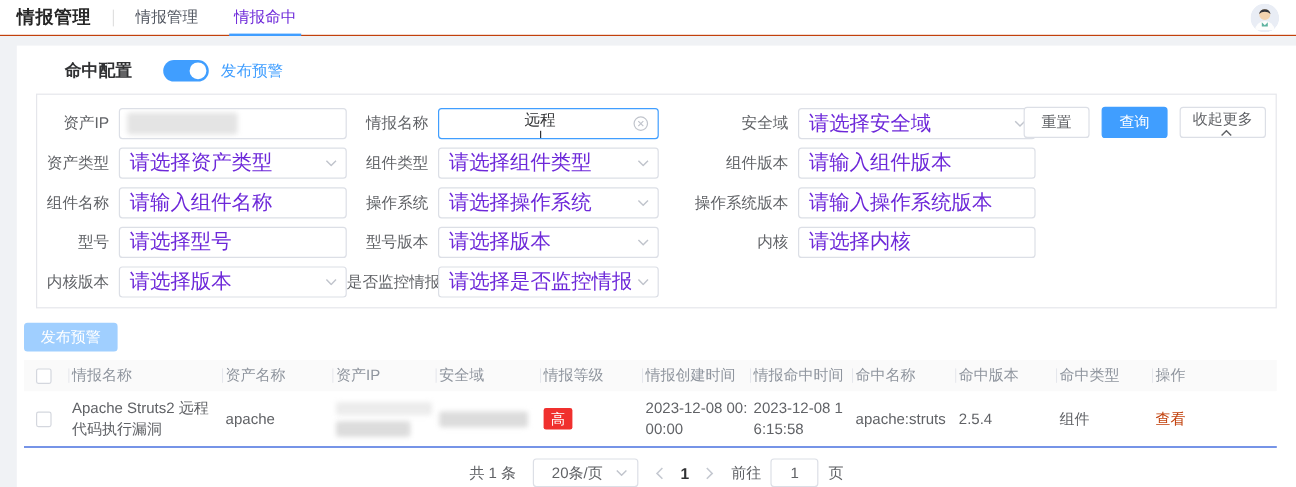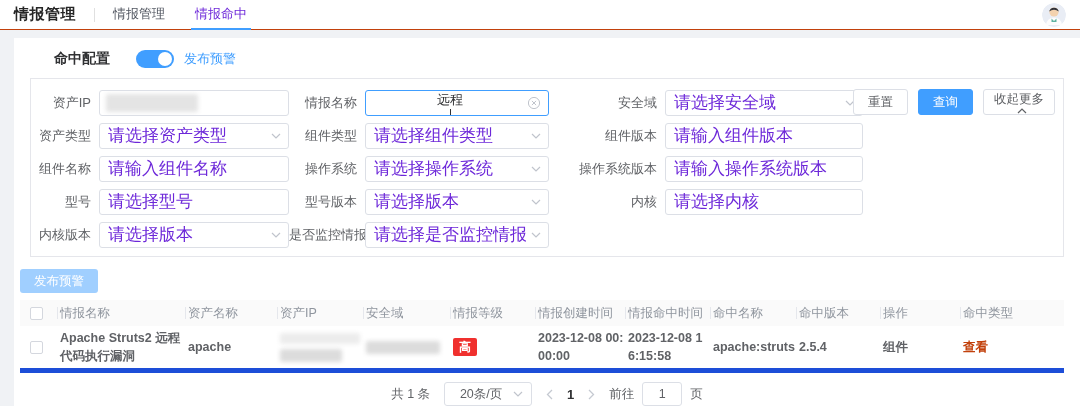--- a/index.html
+++ b/index.html
@@ -68,21 +68,21 @@
   
   .table { margin:7px 16px 0 6px; width:1044px; font-size:12.5px; }
   .tr { display:grid;
     grid-template-columns:38px 128px 92px 86px 87px 85px 90px 85px 86px 84px 80px 1fr;
     align-items:center; }
   .thead { background:#fafafa; height:26px; color:#8f959e; }
   .th { position:relative; padding-left:2px; white-space:nowrap; overflow:hidden;
     height:26px; display:flex; align-items:center; }
   .th:not(:last-child)::after { content:""; position:absolute; right:0; top:7px;
     width:1px; height:12px; background:#e5e7ec; }
-  .tbody-row { height:47px; border-bottom:5px solid #1d4ed8; color:#606266;font-weight:bold; }
+  .tbody-row { height:47px; border-bottom:1px solid #1d4ed8; color:#606266; }
   .td { padding-left:2px; line-height:1.45; }
   .td.wrap { word-break:break-all; }
   .cell-check { display:flex; justify-content:flex-start; padding-left:10px; }
   .checkbox { width:13px; height:13px; border:1px solid #d4d7de; border-radius:2px;
     background:#fff; cursor:pointer; }
   .badge { display:inline-block; background:#f0302e; color:#fff; font-size:12px;
     line-height:18px; padding:0 6px; border-radius:2px; }
   .link { color:#c2410c; cursor:pointer; }
   .redact { background:#dcdcdc; border-radius:2px; filter:blur(2px); }
   .r-light { width:80px; height:11px; background:#ececec; margin-bottom:5px; }
@@ -272,22 +272,22 @@
       </div>
       <div class="th">情报名称</div>
       <div class="th">资产名称</div>
       <div class="th">资产IP</div>
       <div class="th">安全域</div>
       <div class="th">情报等级</div>
       <div class="th">情报创建时间</div>
       <div class="th">情报命中时间</div>
       <div class="th">命中名称</div>
       <div class="th">命中版本</div>
+      <div class="th">命中类型</div>
       <div class="th">操作</div>
-      <div class="th">命中类型</div>
     </div>
 
     <div class="tr tbody-row">
       <div class="td cell-check">
         <span class="checkbox"></span>
       </div>
       <div class="td wrap">Apache Struts2 远程代码执行漏洞</div>
       <div class="td">apache</div>
       <div class="td">
         <span class="redact r-light" style="display:block"></span>

